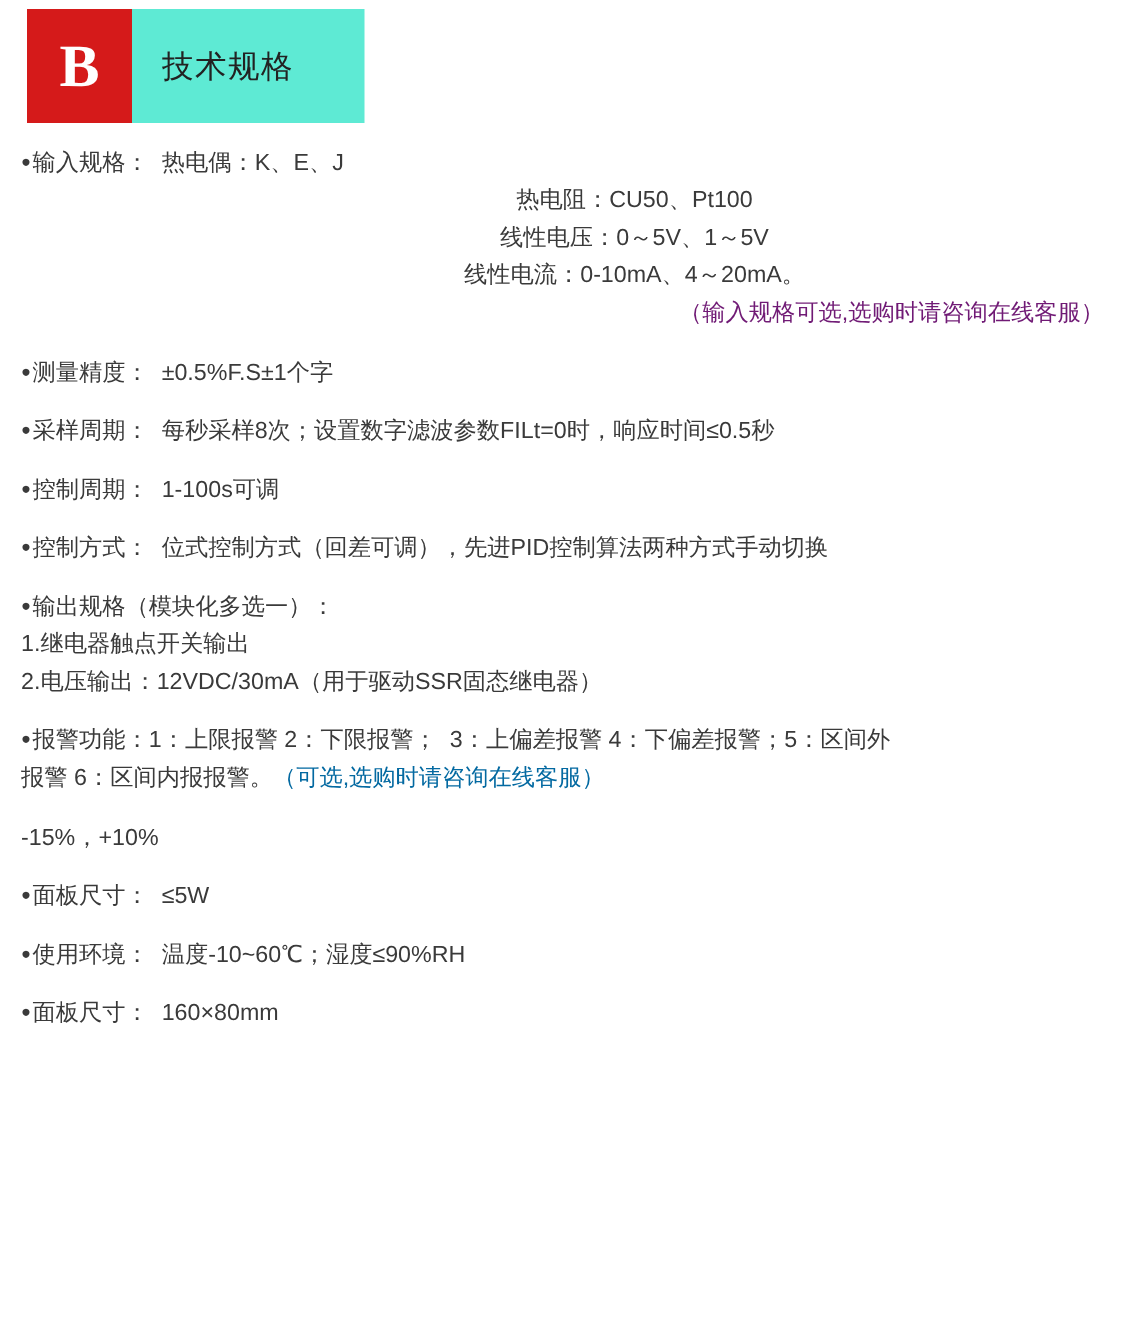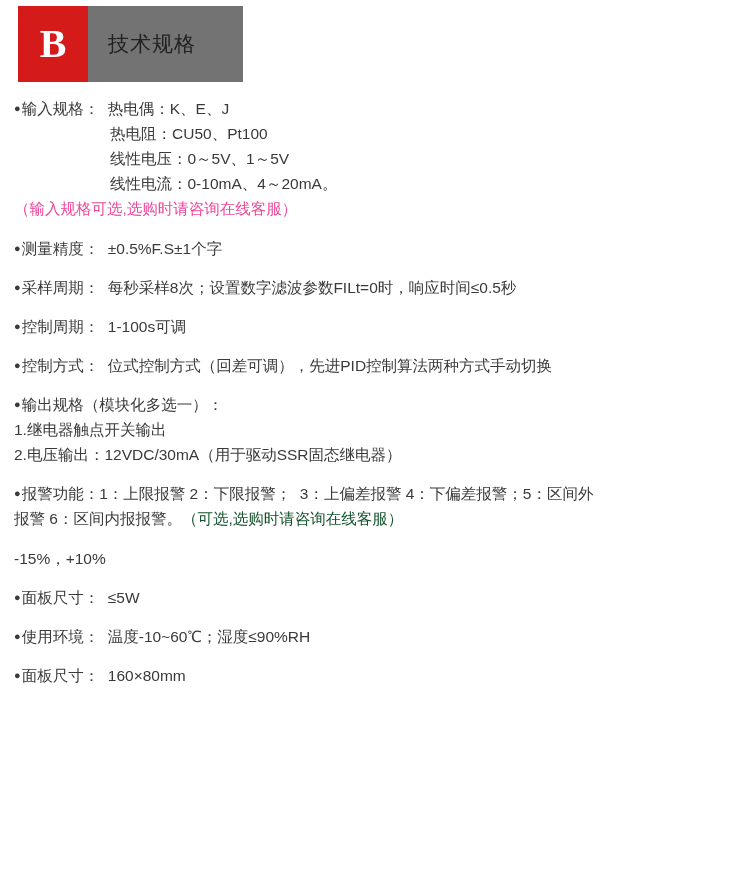--- a/index.html
+++ b/index.html
@@ -39,21 +39,21 @@
   }
   .header-badge-letter {
     color: #ffffff;
     font-size: 40px;
     font-weight: bold;
     line-height: 1;
     font-family: "Liberation Serif", serif;
   }
   .header-title-box {
     flex: 1;
-    background: #737373;
+    background: #5eead4;
     display: flex;
     align-items: center;
     padding-left: 20px;
   }
   .header-title {
     font-size: 21px;
     color: #222222;
     letter-spacing: 1px;
   }
 
@@ -81,29 +81,31 @@
   .label {
     color: #3a3a3a;
   }
   .value {
     color: #3a3a3a;
     text-align: center;
   }
   .indented {
     display: block;
     padding-left: 96px;
+    text-align: center;
   }
   .note-red {
-    color: #ec4899;
+    color: #701a75;
+    text-align: right;
   }
   .sub-line {
     display: block;
   }
   .inline-red {
-    color: #14532d;
+    color: #0369a1;
   }
 </style>
 </head>
 <body>
 
 <div class="page">
 
   <div class="header">
     <div class="header-badge">
       <span class="header-badge-letter">B</span>

